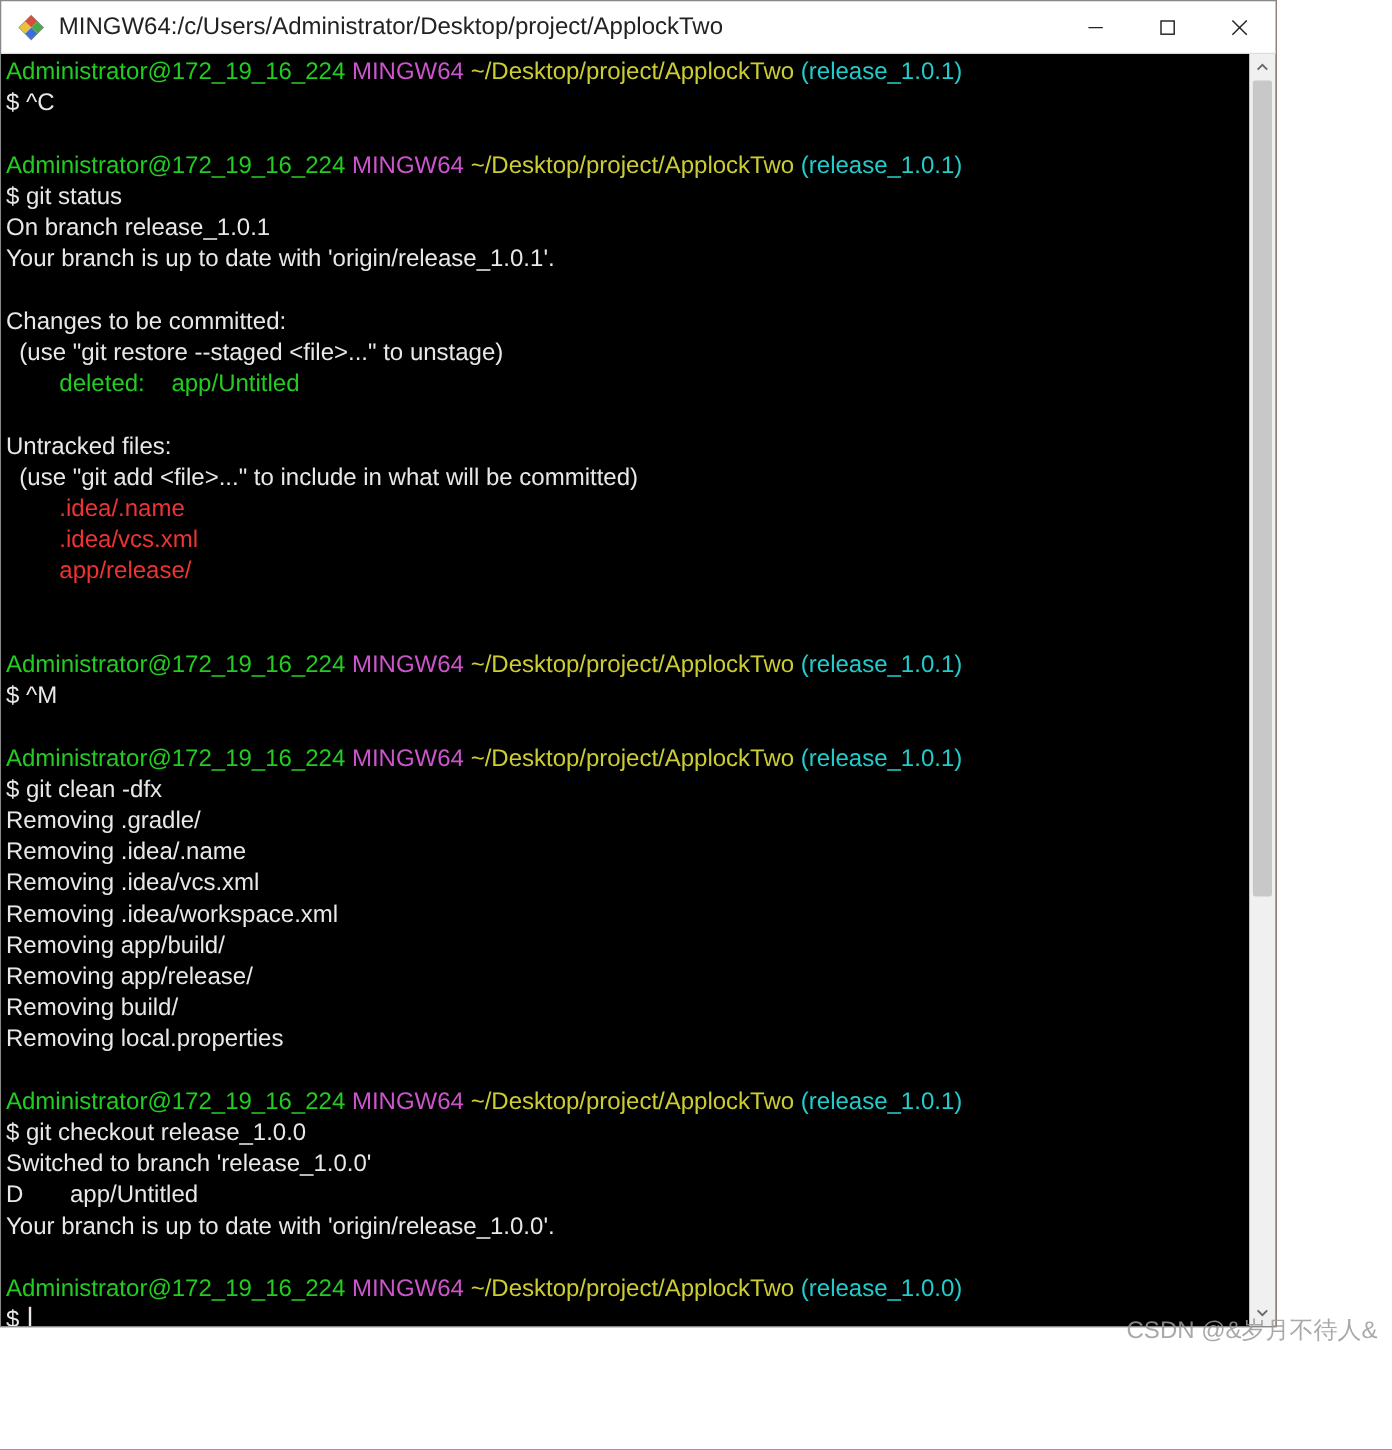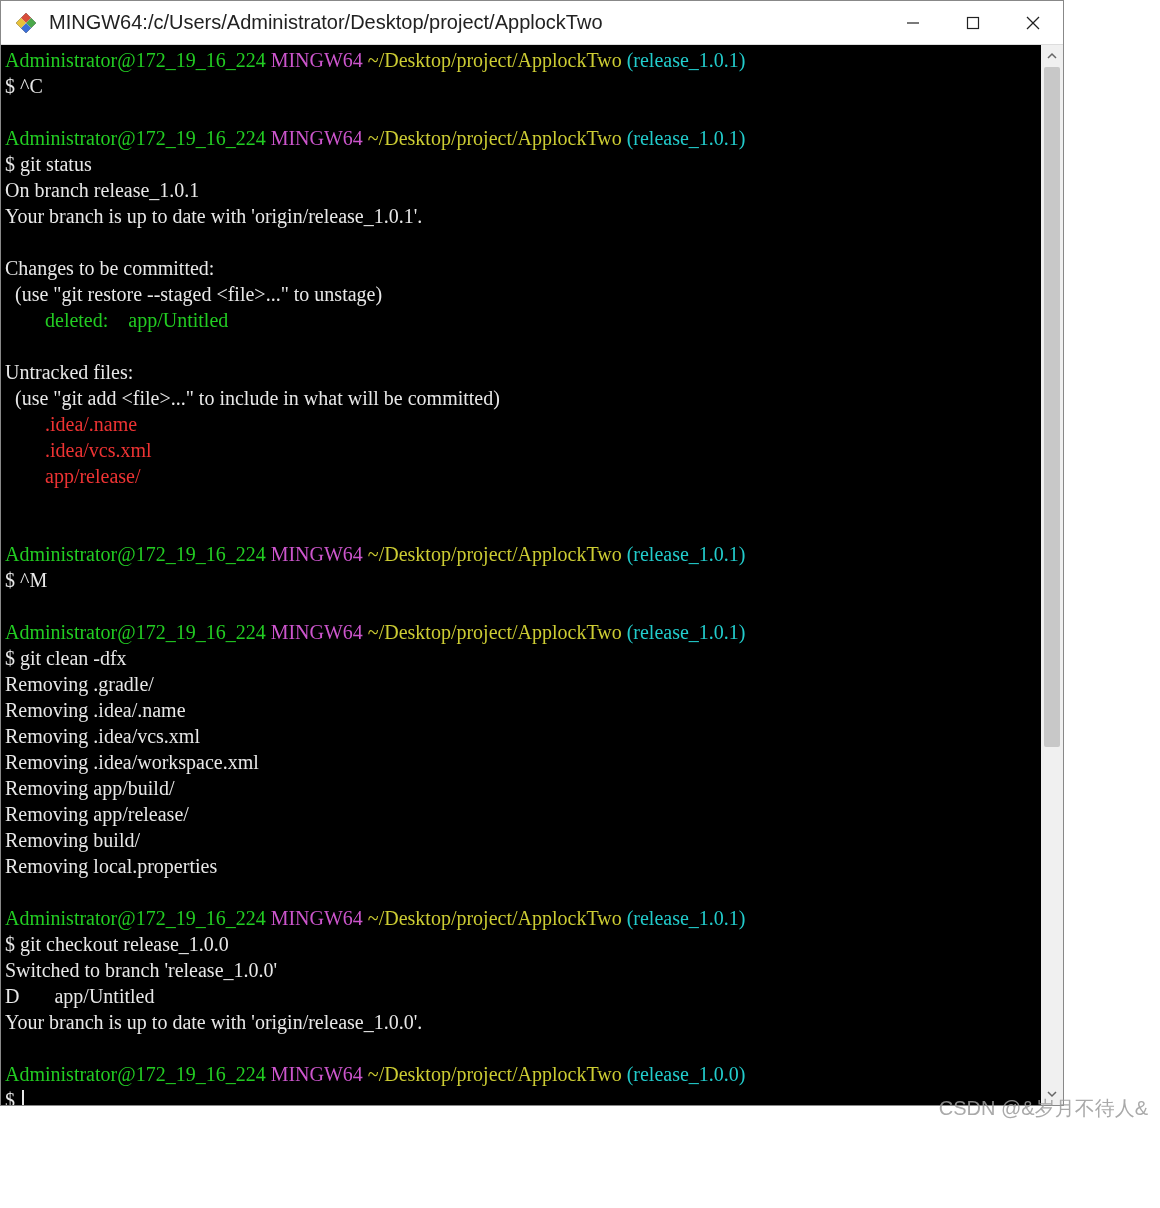--- a/index.html
+++ b/index.html
@@ -46,21 +46,21 @@
   .winbtn svg { width:14px; height:14px; stroke:#222; stroke-width:1.2; fill:none;}
   .client {
     display:flex;
     background:#000;
     height: 1060px;
   }
   .term {
     flex:1;
     background:#000;
     color:#c0c0c0;
-    font-family: Liberation Serif, serif;
+    font-family: Liberation Sans, sans-serif;
     font-size: 20px;
     line-height: 26px;
     padding: 2px 0 0 4px;
     white-space: pre;
     overflow:hidden;
     position:relative;
   }
   .c-green  { color:#22cc22; }
   .c-purple { color:#cc55cc; }
   .c-yellow { color:#cccc33; }

